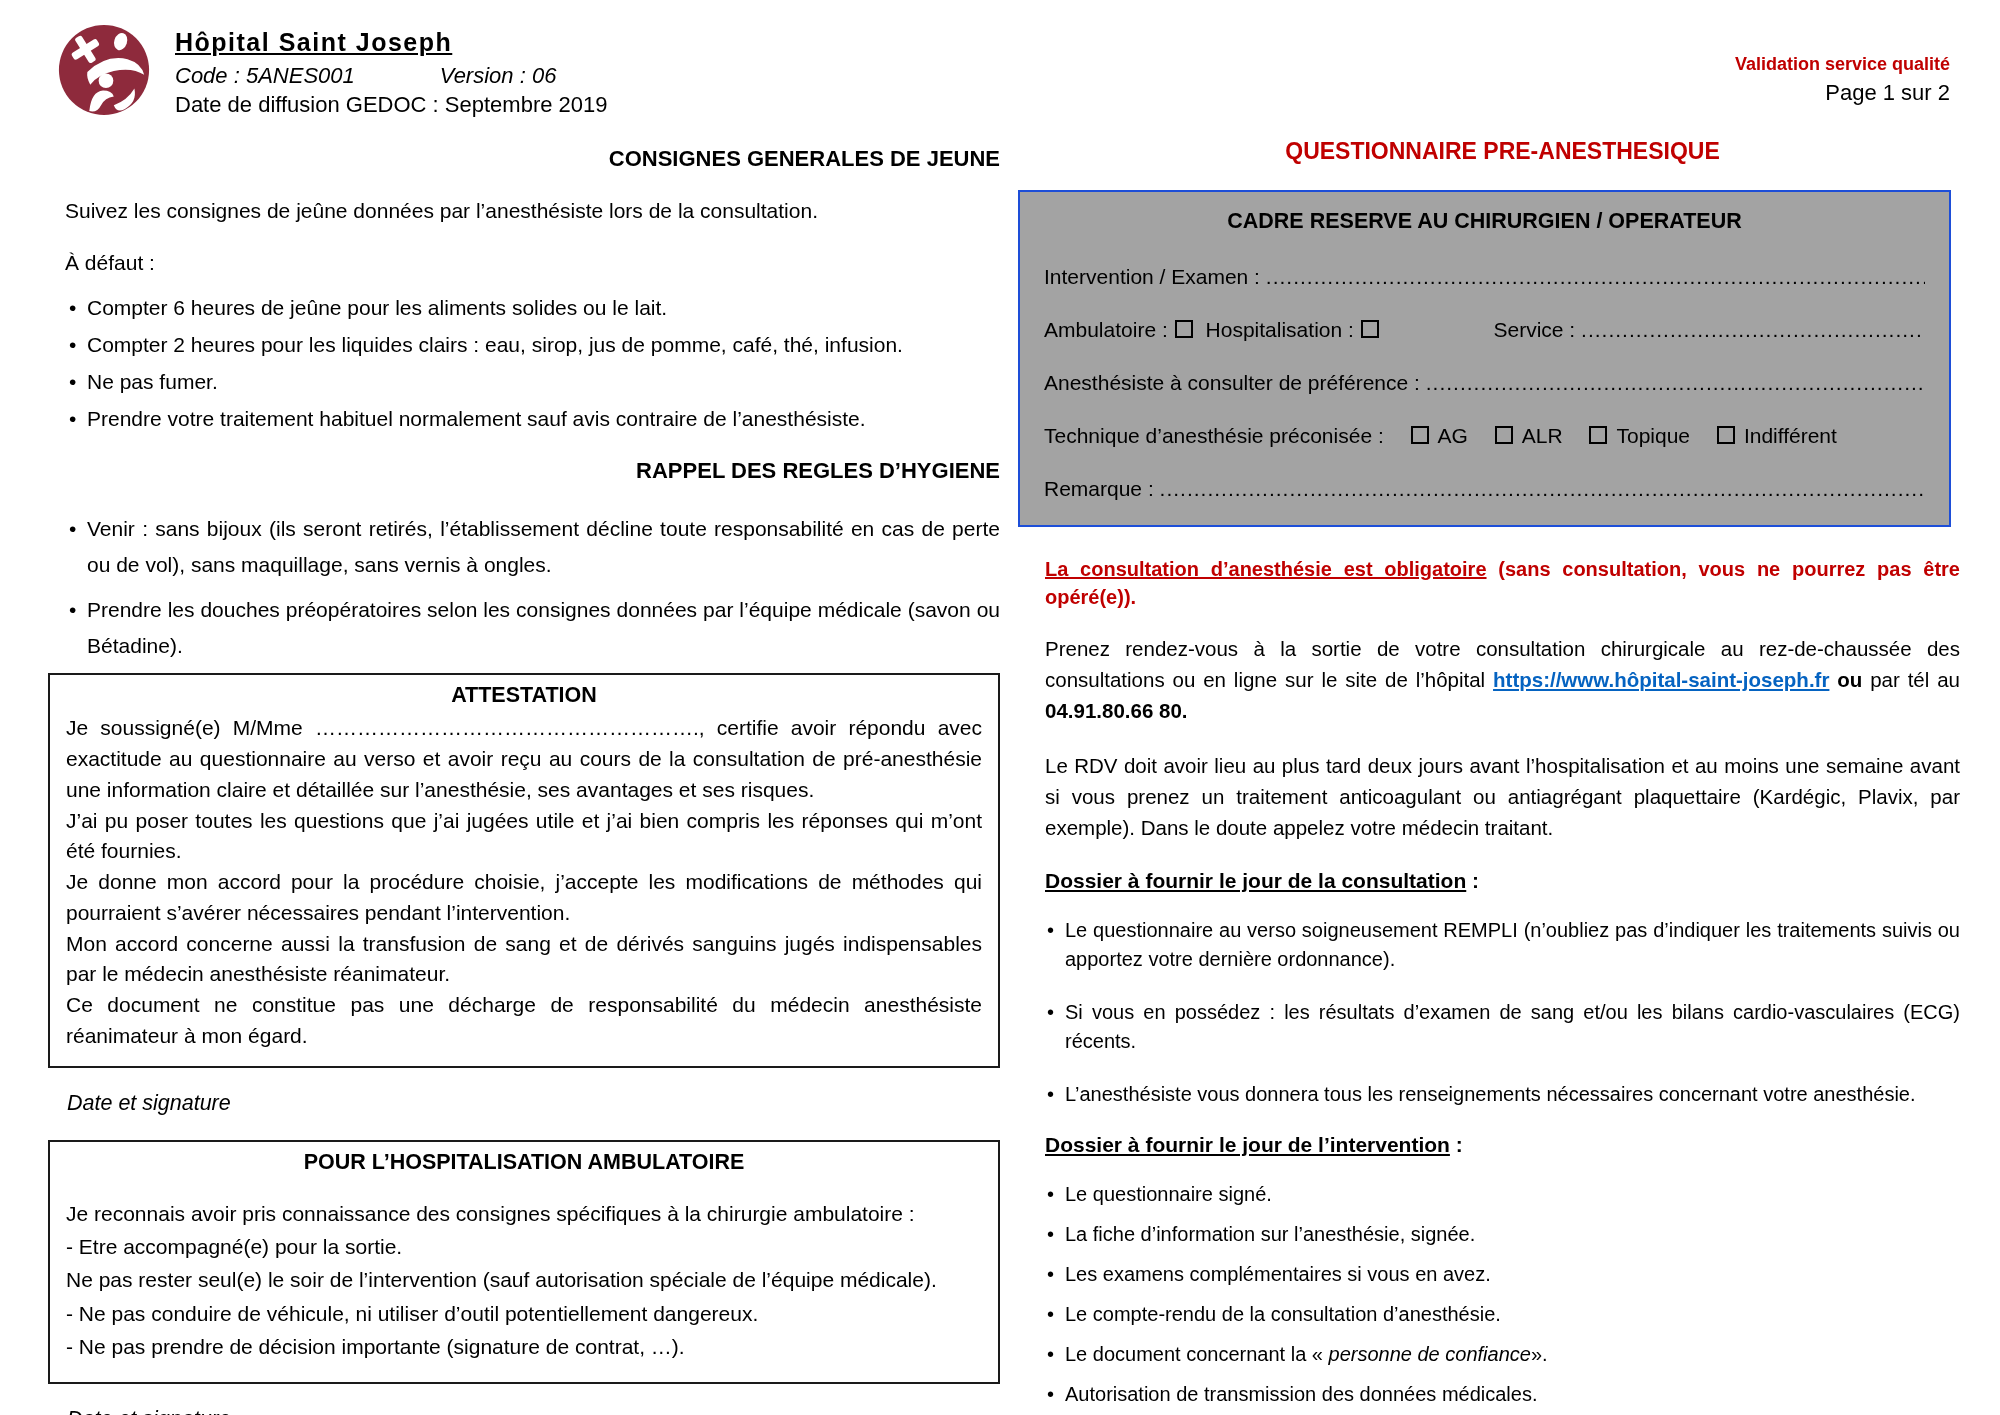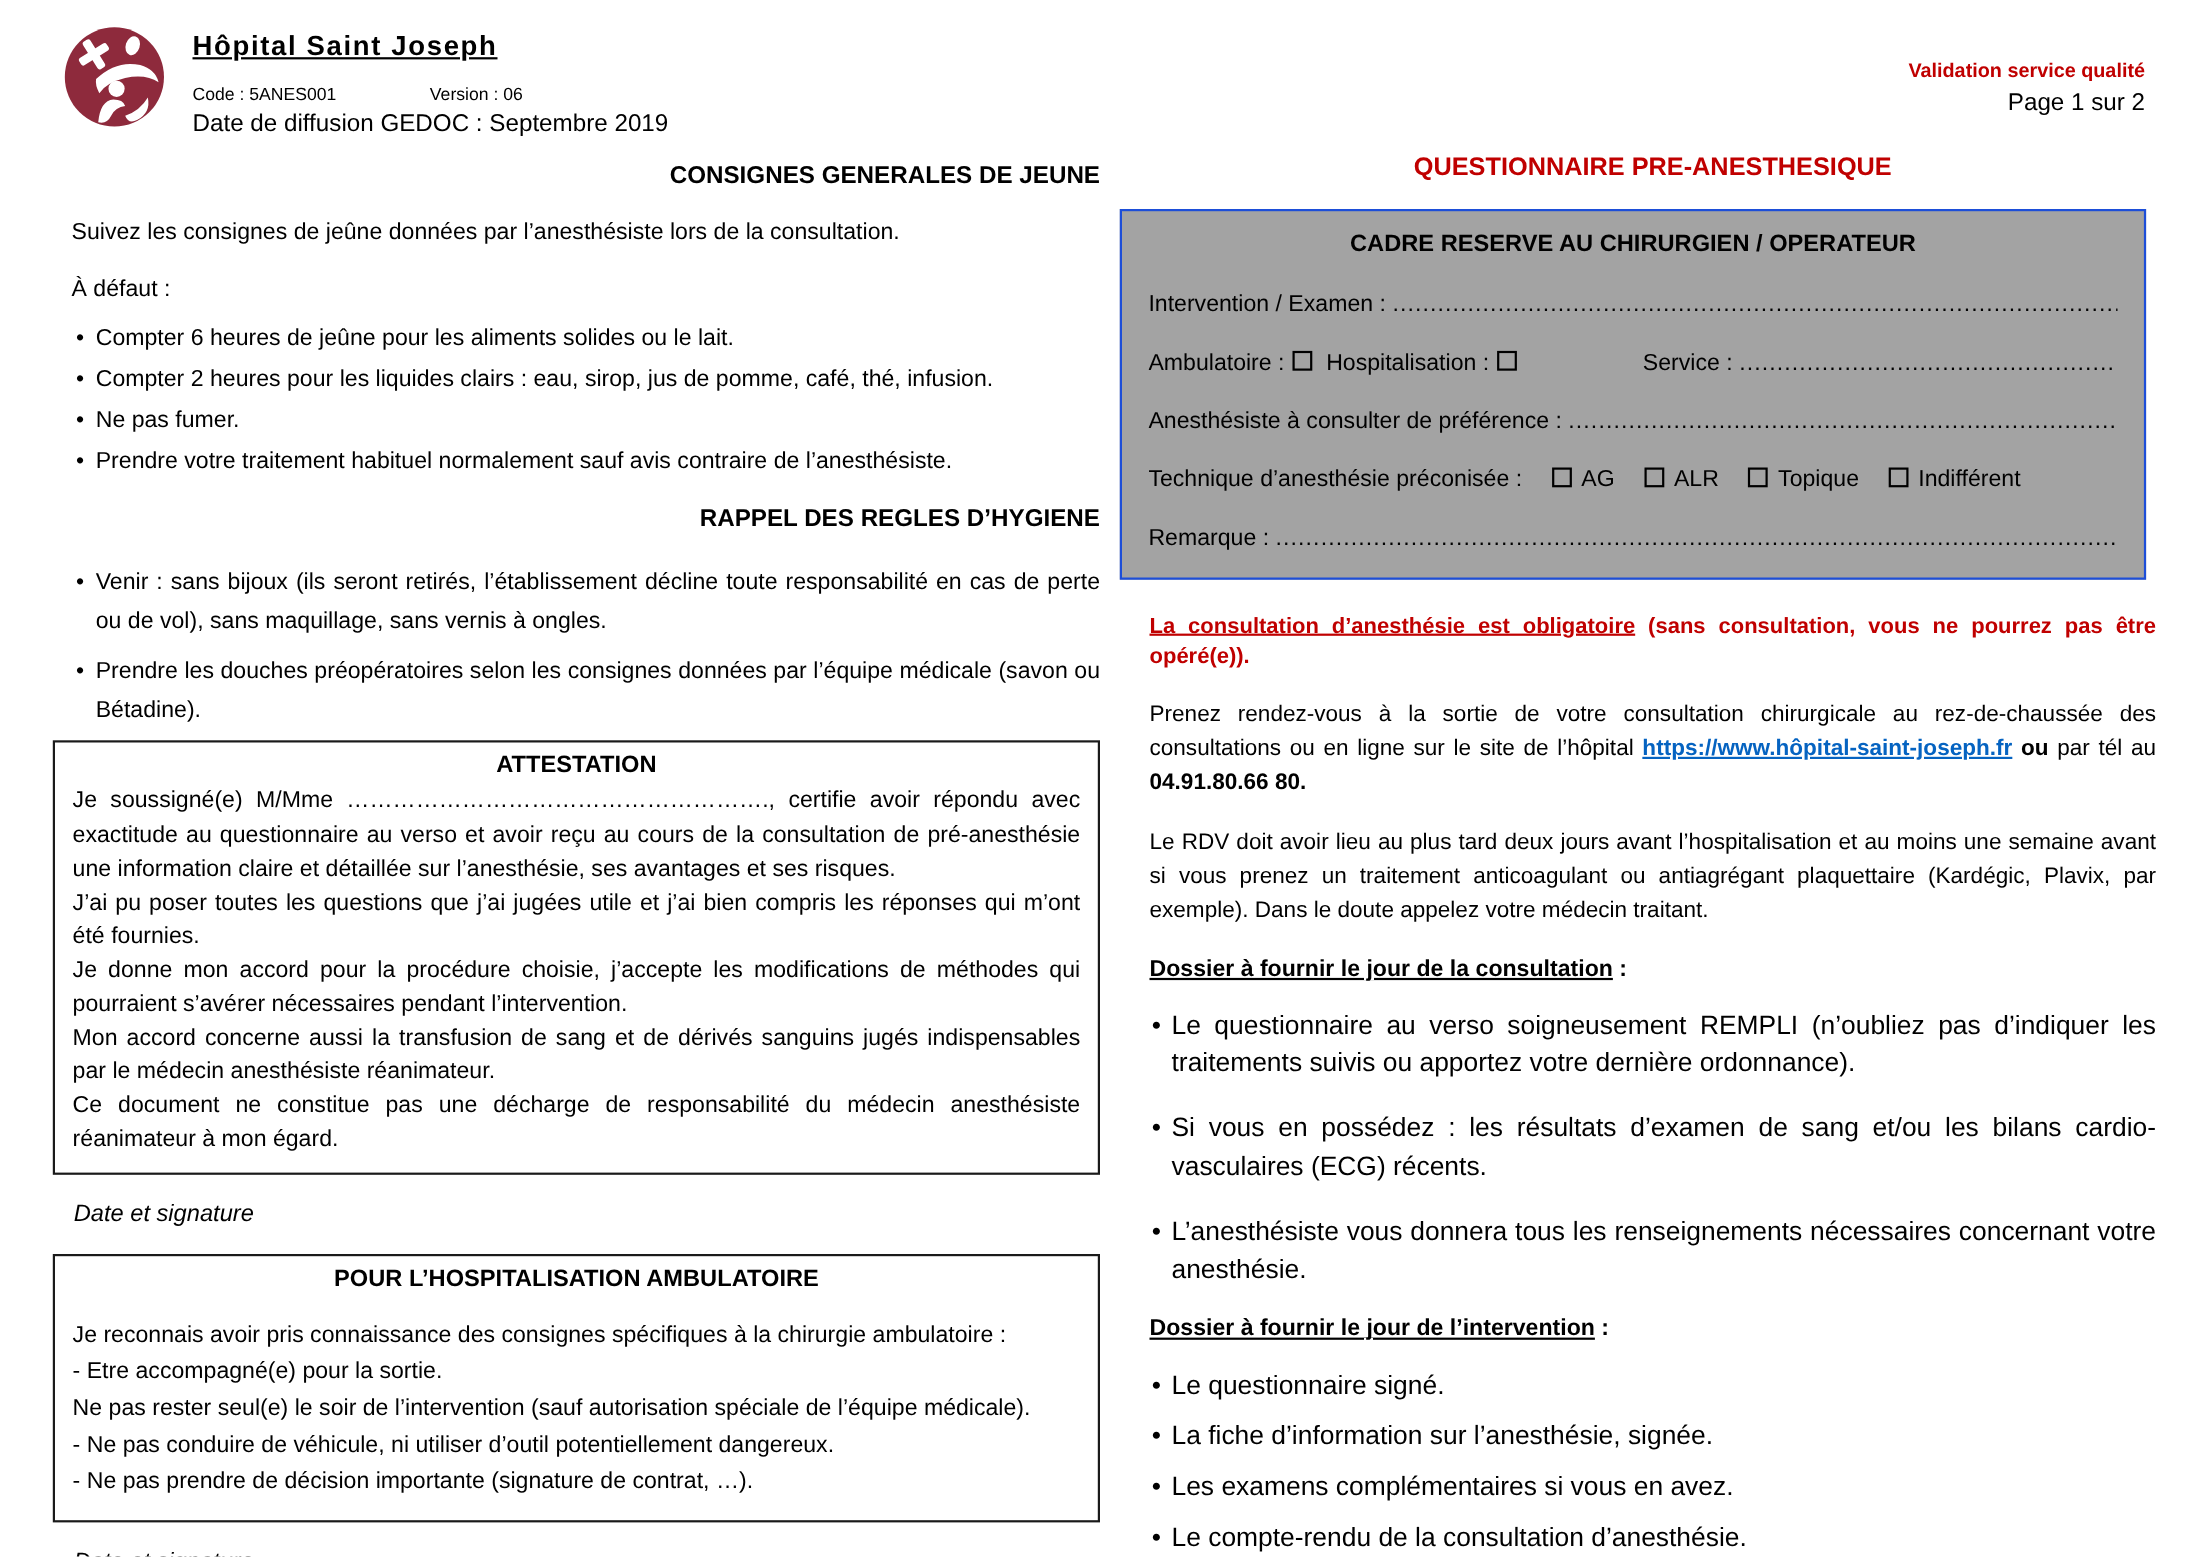--- a/index.html
+++ b/index.html
@@ -6,21 +6,21 @@
   html,body { background:#ffffff; }
   body { width:2000px; height:1415px; overflow:hidden;
          font-family:"Liberation Sans","DejaVu Sans",sans-serif; color:#000; }
   .page { position:relative; width:2000px; height:1415px; background:#fff; }
 
   
   .header { position:absolute; left:55px; top:14px; right:50px; display:flex; }
   .logo { flex:0 0 auto; width:98px; height:108px; margin-right:22px; }
   .head-text { padding-top:14px; }
   .hospital-name { font-size:25px; font-weight:bold; text-decoration:underline; letter-spacing:1.5px; }
-  .code-line { font-size:16px; margin-top:21px; }
+  .code-line { font-size:22px; margin-top:6px;font-style:italic; }
   .version { margin-left:85px; }
   .diffusion { font-size:22px; margin-top:3px; }
   .head-right { position:absolute; right:0; top:40px; text-align:right; }
   .validation { color:#C00000; font-weight:bold; font-size:18px; }
   .page-num { font-size:22px; margin-top:5px; }
 
   
   .col-left  { position:absolute; left:65px;  top:146px; width:935px; }
   .col-right { position:absolute; left:1045px; top:138px; width:915px; }
 
@@ -59,21 +59,21 @@
 
   .red-lead { color:#C00000; font-weight:bold; font-size:20px; line-height:1.38; text-align:justify;
               margin-top:29px; margin-bottom:23px; }
   .red-lead .u { text-decoration:underline; }
   .just { font-size:20.5px; line-height:1.5; text-align:justify; margin-bottom:25px; }
   .link { color:#0563C1; font-weight:bold; text-decoration:underline; cursor:pointer; }
   .b { font-weight:bold; }
   h4.dossier { font-size:21px; font-weight:bold; margin:2px 0 23px 0; }
   h4.dossier .u { text-decoration:underline; }
   ul.rbullets { list-style:none; }
-  ul.rbullets li { font-size:24px; line-height:1.45; text-align:justify; position:relative;
+  ul.rbullets li { font-size:20px; line-height:1.45; text-align:justify; position:relative;
                    padding-left:20px; margin-bottom:24px; }
   ul.rbullets li::before { content:"\2022"; position:absolute; left:2px; }
   ul.rbullets.tight li { margin-bottom:11px; text-align:left; }
   .it { font-style:italic; }
 </style>
 </head>
 <body>
 
 <div class="page">
 

